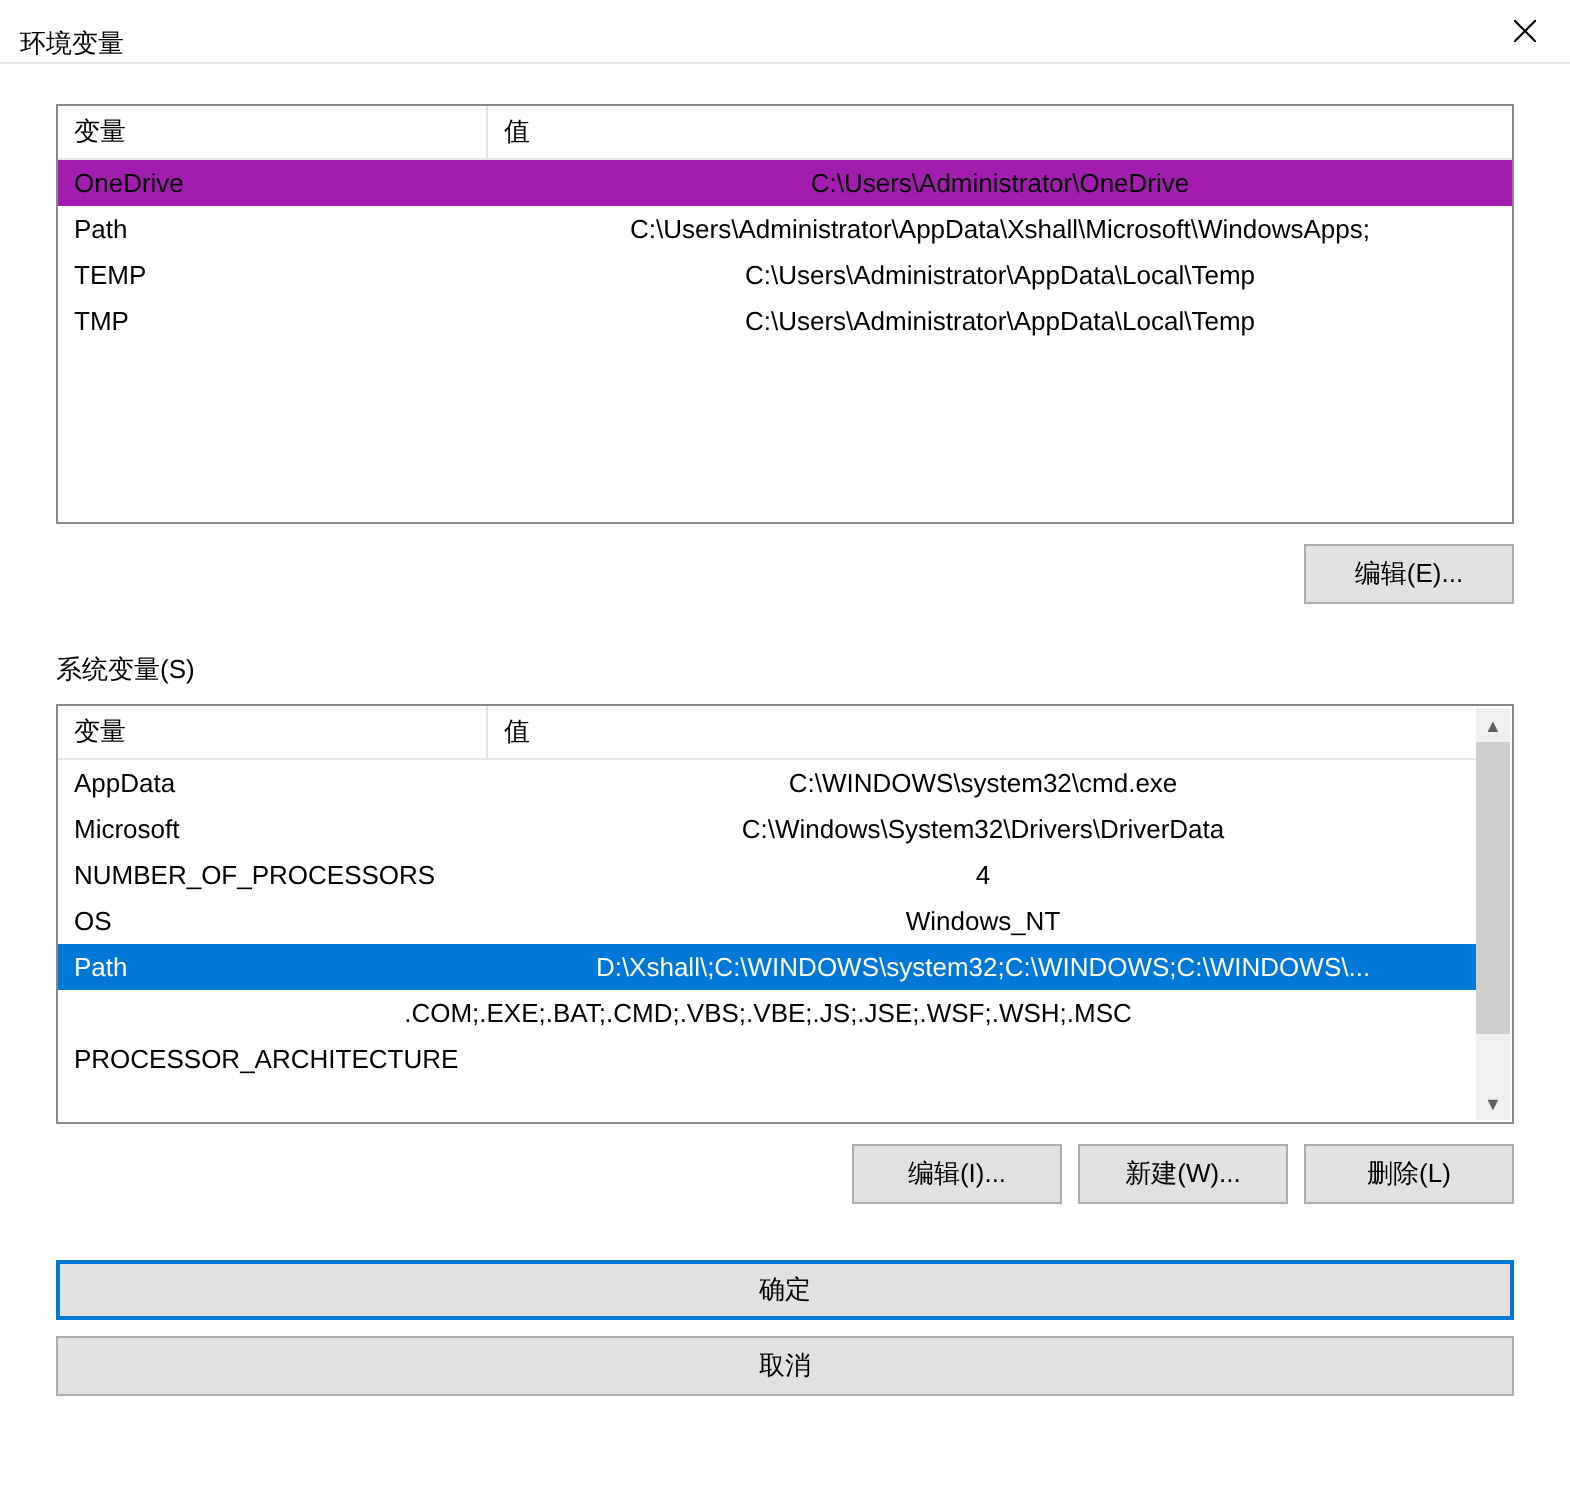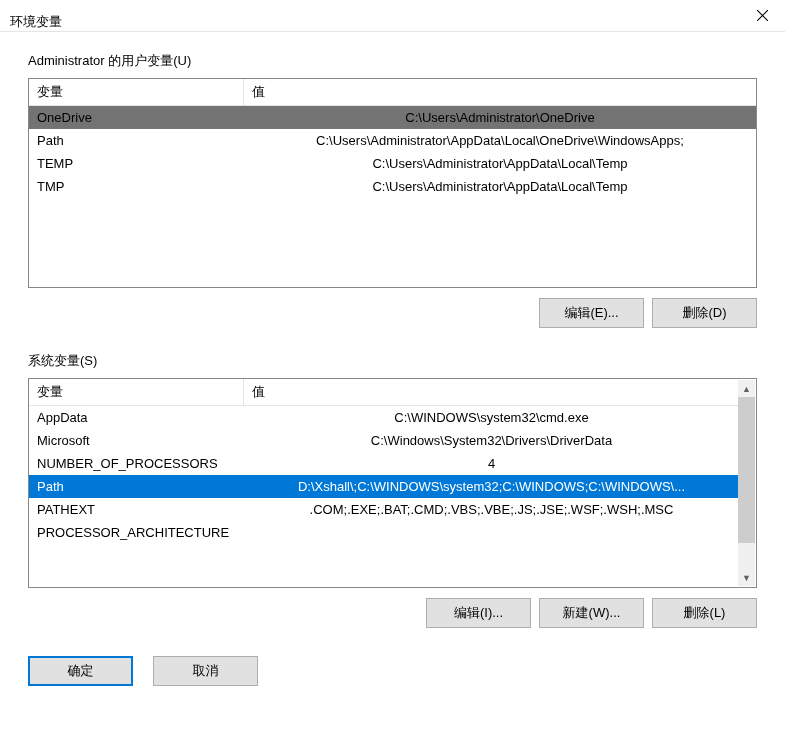--- a/index.html
+++ b/index.html
@@ -66,21 +66,21 @@
       display: flex;
       font-size: 13px;
       line-height: 23px;
       cursor: default;
     }
     .row.selected {
       background: #0078d7;
       color: #fff;
     }
     .row.alt {
-      background: #737373;
+      background: #a21caf;
     }
     .col-var-cell {
       width: 215px;
       padding: 0 8px;
       white-space: nowrap;
       overflow: hidden;
       text-overflow: ellipsis;
     }
     .col-val-cell {
       flex: 1;
@@ -104,23 +104,24 @@
       border: 1px solid #adadad;
       background: #e1e1e1;
       font-size: 13px;
       font-family: inherit;
       cursor: pointer;
       padding: 0 12px;
     }
     .btn.default { border: 2px solid #0078d7; }
     .dialog-buttons {
       display: flex;
-      justify-content: flex-start;
-      gap: 20px;
+      justify-content: flex-end;
+      gap: 8px;
       padding: 14px 28px 14px 28px;
+      flex-direction: column;
     }
     
     .sys-scroll {
       position: absolute;
       right: 1px;
       top: 1px;
       bottom: 1px;
       width: 17px;
       background: #f0f0f0;
       display: flex;
@@ -156,48 +157,46 @@
   <div class="close-btn">
     <svg viewBox="0 0 10 10">
         <line x1="0" y1="0" x2="10" y2="10" stroke="#000" stroke-width="1"></line>
         <line x1="10" y1="0" x2="0" y2="10" stroke="#000" stroke-width="1"></line>
       </svg>
   </div>
 </div>
 
 <div class="content">
 
-  <div class="section-label">Administrator 的用户变量(U)</div>
   <div class="list-box user-list">
     <div class="list-header">
       <div class="col-var">变量</div>
       <div class="col-val">值</div>
     </div>
     <div class="list-body" id="user-body">
         <div class="row alt">
           <div class="col-var-cell">OneDrive</div>
           <div class="col-val-cell">C:\Users\Administrator\OneDrive</div>
         </div>
         <div class="row">
           <div class="col-var-cell">Path</div>
-          <div class="col-val-cell">C:\Users\Administrator\AppData\Local\OneDrive\WindowsApps;</div>
+          <div class="col-val-cell">C:\Users\Administrator\AppData\Xshall\Microsoft\WindowsApps;</div>
         </div>
         <div class="row">
           <div class="col-var-cell">TEMP</div>
           <div class="col-val-cell">C:\Users\Administrator\AppData\Local\Temp</div>
         </div>
         <div class="row">
           <div class="col-var-cell">TMP</div>
           <div class="col-val-cell">C:\Users\Administrator\AppData\Local\Temp</div>
         </div>
       </div>
   </div>
   <div class="btn-row">
     <button class="btn">编辑(E)...</button>
-    <button class="btn">删除(D)</button>
   </div>
 
   <div class="section-label">系统变量(S)</div>
   <div class="list-box sys-list">
     <div class="list-header">
       <div class="col-var">变量</div>
       <div class="col-val">值</div>
     </div>
     <div class="list-body" id="sys-body">
         <div class="row">
@@ -205,26 +204,29 @@
           <div class="col-val-cell">C:\WINDOWS\system32\cmd.exe</div>
         </div>
         <div class="row">
           <div class="col-var-cell">Microsoft</div>
           <div class="col-val-cell">C:\Windows\System32\Drivers\DriverData</div>
         </div>
         <div class="row">
           <div class="col-var-cell">NUMBER_OF_PROCESSORS</div>
           <div class="col-val-cell">4</div>
         </div>
+        <div class="row">
+          <div class="col-var-cell">OS</div>
+          <div class="col-val-cell">Windows_NT</div>
+        </div>
         <div class="row selected">
           <div class="col-var-cell">Path</div>
           <div class="col-val-cell">D:\Xshall\;C:\WINDOWS\system32;C:\WINDOWS;C:\WINDOWS\...</div>
         </div>
         <div class="row">
-          <div class="col-var-cell">PATHEXT</div>
           <div class="col-val-cell">.COM;.EXE;.BAT;.CMD;.VBS;.VBE;.JS;.JSE;.WSF;.WSH;.MSC</div>
         </div>
         <div class="row">
           <div class="col-var-cell">PROCESSOR_ARCHITECTURE</div>
         </div>
       </div>
     <div class="sys-scroll">
       <div class="arrow">▲</div>
       <div class="track">
         <div class="thumb"></div>

